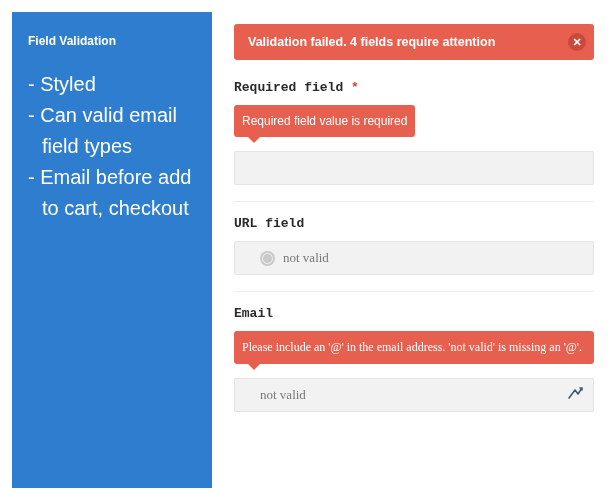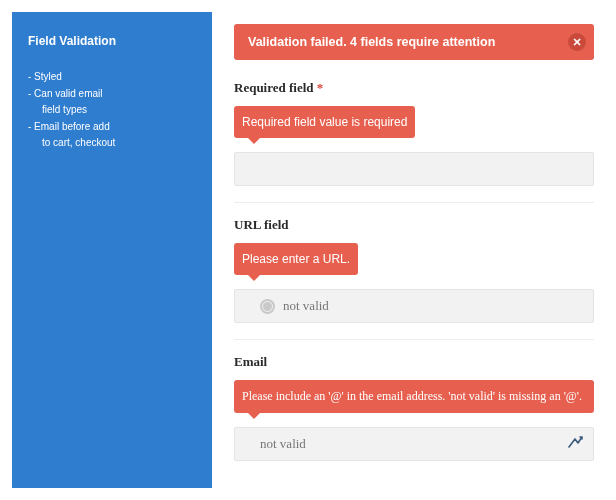--- a/index.html
+++ b/index.html
@@ -22,21 +22,21 @@
     background: #2f7dcf;
     color: #fff;
     padding: 22px 16px 16px 16px;
   }
   .sidebar h1 {
     font-size: 12px;
     font-weight: 700;
     margin-bottom: 22px;
   }
   .sidebar .item {
-    font-size: 10px;
+    font-size: 20px;
     line-height: 1.45;
     margin-bottom: 2px;
     font-weight: 400;
   }
   .sidebar .item.cont {
     padding-left: 14px;
   }
   .main {
     flex: 1;
     padding: 12px 10px 0 22px;
@@ -69,21 +69,21 @@
     font-weight: 700;
     cursor: pointer;
     line-height: 1;
   }
   .field-block { margin-bottom: 10px; }
   .field-label {
     font-size: 13px;
     font-weight: 700;
     color: #2a2a2a;
     margin-bottom: 10px;
-    font-family: Liberation Serif, serif;
+    font-family: Liberation Mono, monospace;
   }
   .req-star { color: #d9432f; }
   .tip {
     display: inline-block;
     background: #e7604f;
     color: #fff;
     font-size: 12px;
     padding: 9px 8px;
     border-radius: 3px;
     position: relative;
@@ -171,21 +171,20 @@
       <div class="tip">Required field value is required</div>
       <div class="input">
         <span></span>
       </div>
     </div>
 
     <hr class="divider">
 
     <div class="field-block">
       <div class="field-label">URL field</div>
-      <div class="tip">Please enter a URL.</div>
       <div class="input">
         <span class="globe"></span>
         <span>not valid</span>
       </div>
     </div>
 
     <hr class="divider">
 
     <div class="field-block">
       <div class="field-label">Email</div>

